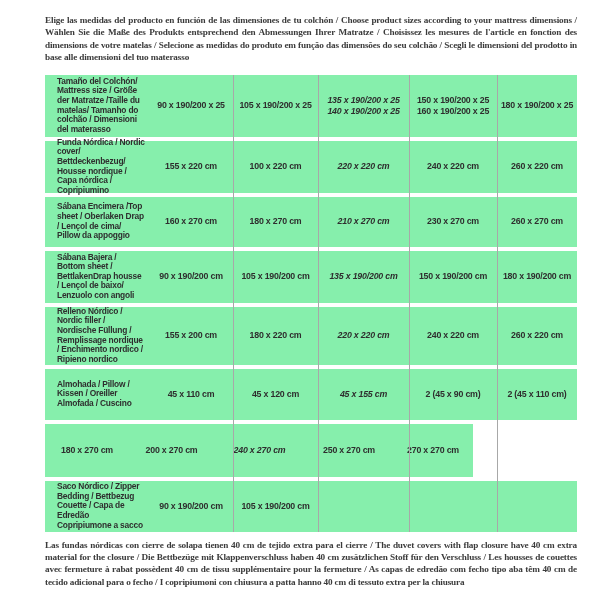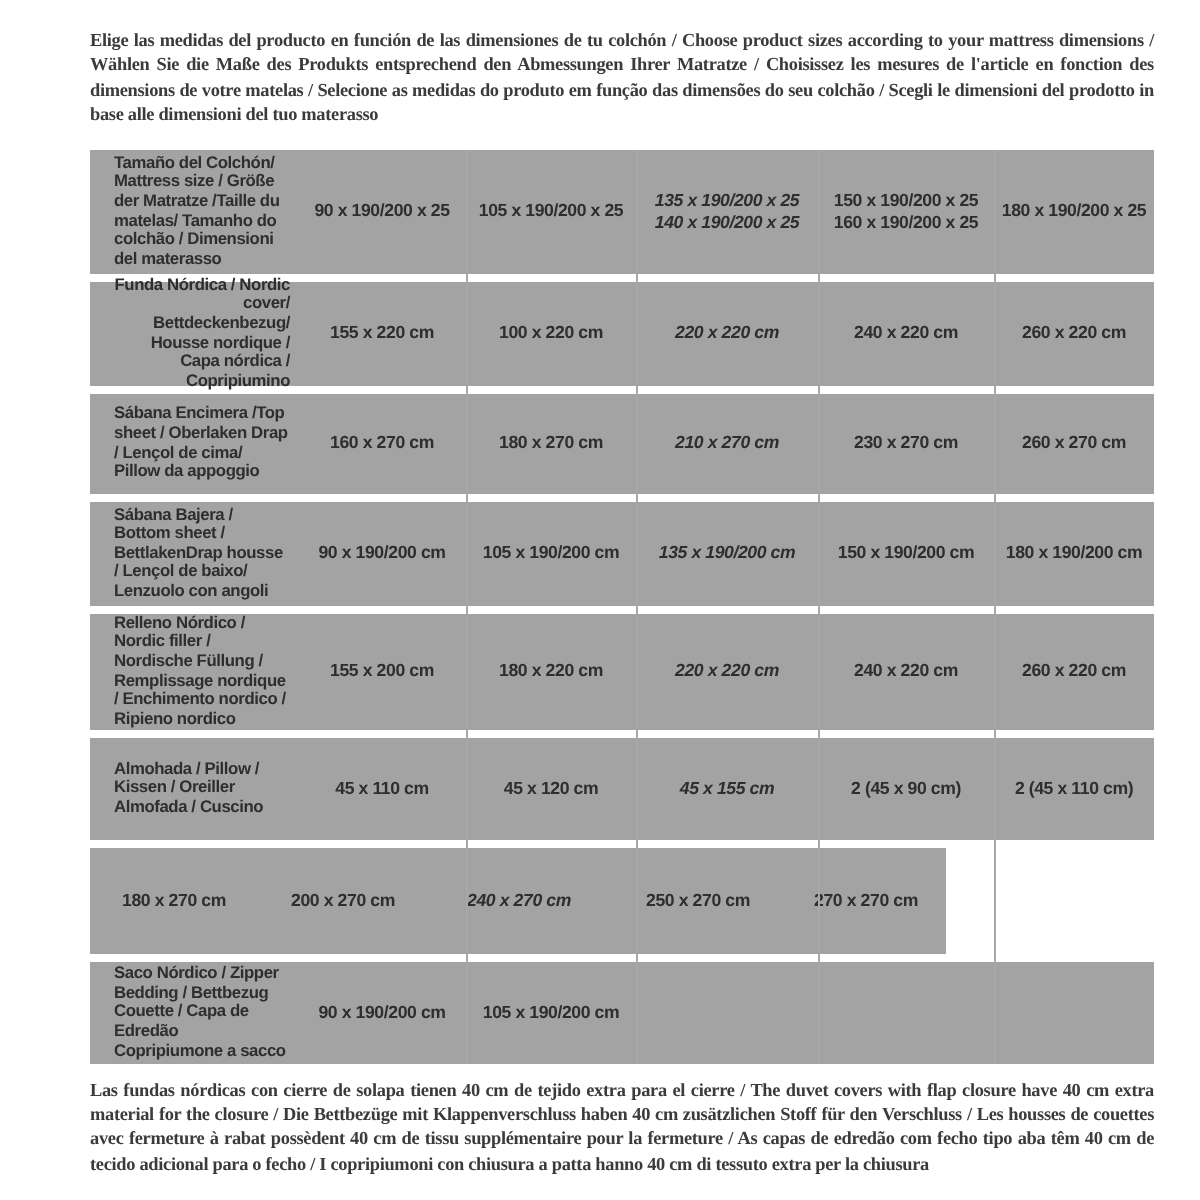--- a/index.html
+++ b/index.html
@@ -34,21 +34,21 @@
     position: relative;
     width: 532px;
   }
   .trow {
     display: flex;
     margin-bottom: 4px;
   }
   .trow:last-child { margin-bottom: 0; }
   .cell {
     box-sizing: border-box;
-    background: #a3a3a3;
+    background: #86efac;
     color: #2e2e2e;
     font-weight: bold;
     display: flex;
     align-items: center;
   }
   .cell.label {
     width: 104px;
     padding: 3px 4px 3px 12px;
     font-size: 8.4px;
     line-height: 9.6px;
@@ -63,21 +63,21 @@
     white-space: pre-line;
     letter-spacing: -0.2px;
     padding: 2px 1px;
   }
   .c1 { width: 84px; }
   .c2 { width: 85px; }
   .c3 { width: 91px; font-style: italic; }
   .c4 { width: 88px; }
   .c5 { width: 80px; }
   .r0 .cell { height: 62px; }
-  .r1 .cell { height: 52px; text-align: right; }
+  .r1 .cell { height: 52px; }
   .r2 .cell { height: 50px; }
   .r3 .cell { height: 52px; }
   .r4 .cell { height: 58px; }
   .r5 .cell { height: 51px; }
   .r6 .cell { height: 53px; }
   .r7 .cell { height: 51px; }
   .vline {
     position: absolute;
     top: 0;
     bottom: 0;

